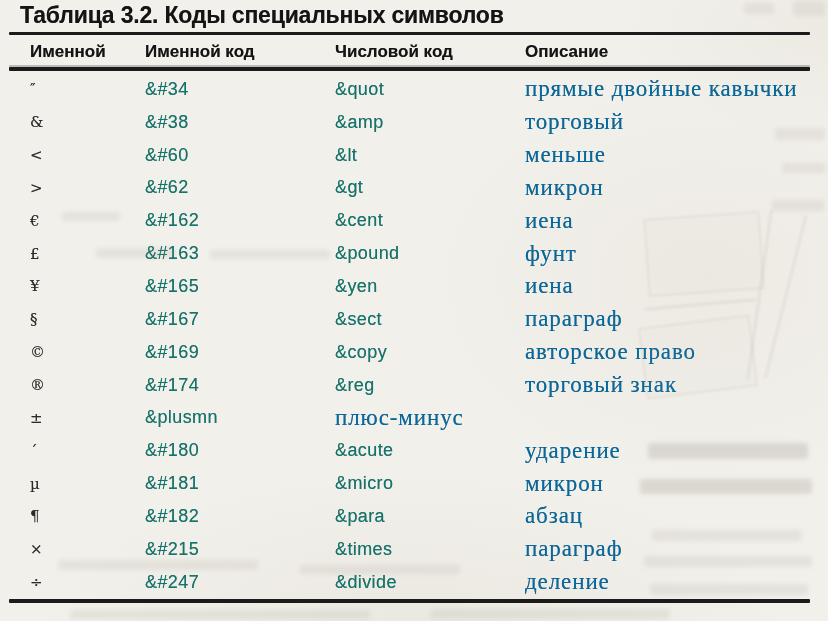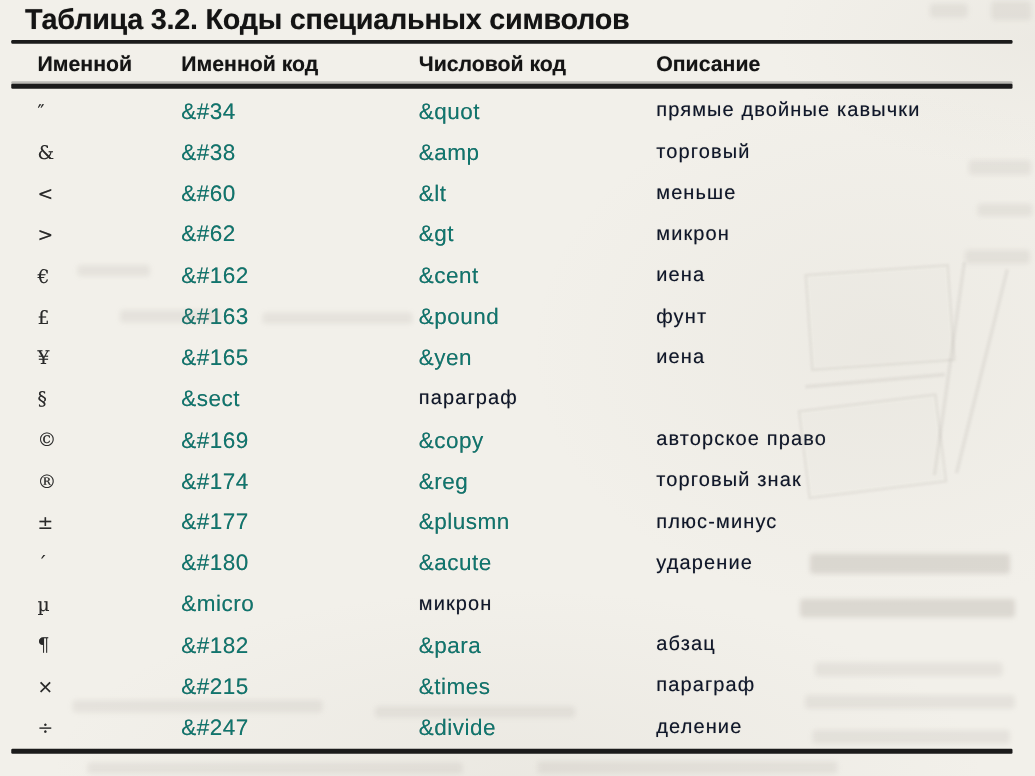--- a/index.html
+++ b/index.html
@@ -45,23 +45,24 @@
   .cell-symbol{
     font-family:"DejaVu Serif",serif;
     font-size:15px;color:#2a2a2a;
     text-shadow:0 0 0.5px rgba(30,30,30,0.4);
   }
   .cell-numeric,.cell-named{
     font-size:18px;color:#0f766e;letter-spacing:0.4px;
     text-shadow:0 0 0.5px rgba(25,25,25,0.45);
   }
   .cell-desc{
-    font-size:16px;color:#0f172a;letter-spacing:0.9px;
+    font-size:23px;color:#0369a1;letter-spacing:0.9px;
     text-shadow:0 0 0.6px rgba(25,25,25,0.5);
     white-space:nowrap;
+    font-family:Liberation Serif, serif;
   }
   
   .smudge{
     position:absolute;
     background:rgba(128,122,110,0.20);
     filter:blur(2px);
     border-radius:3px;
     pointer-events:none;
   }
   .smudge.light{background:rgba(140,134,122,0.12);}
@@ -128,49 +129,50 @@
     <div class="cell-desc">фунт</div>
   </div>
     <div class="grid-row table-row">
     <div class="cell-symbol">¥</div>
     <div class="cell-numeric">&amp;#165</div>
     <div class="cell-named">&amp;yen</div>
     <div class="cell-desc">иена</div>
   </div>
     <div class="grid-row table-row">
     <div class="cell-symbol">§</div>
+    <div class="cell-numeric">&amp;#167</div>
     <div class="cell-named">&amp;sect</div>
     <div class="cell-desc">параграф</div>
   </div>
     <div class="grid-row table-row">
     <div class="cell-symbol">©</div>
     <div class="cell-numeric">&amp;#169</div>
     <div class="cell-named">&amp;copy</div>
     <div class="cell-desc">авторское право</div>
   </div>
     <div class="grid-row table-row">
     <div class="cell-symbol">®</div>
     <div class="cell-numeric">&amp;#174</div>
     <div class="cell-named">&amp;reg</div>
     <div class="cell-desc">торговый знак</div>
   </div>
     <div class="grid-row table-row">
     <div class="cell-symbol">±</div>
-    <div class="cell-numeric">&amp;#177</div>
     <div class="cell-named">&amp;plusmn</div>
     <div class="cell-desc">плюс-минус</div>
   </div>
     <div class="grid-row table-row">
     <div class="cell-symbol">´</div>
     <div class="cell-numeric">&amp;#180</div>
     <div class="cell-named">&amp;acute</div>
     <div class="cell-desc">ударение</div>
   </div>
     <div class="grid-row table-row">
     <div class="cell-symbol">µ</div>
+    <div class="cell-numeric">&amp;#181</div>
     <div class="cell-named">&amp;micro</div>
     <div class="cell-desc">микрон</div>
   </div>
     <div class="grid-row table-row">
     <div class="cell-symbol">¶</div>
     <div class="cell-numeric">&amp;#182</div>
     <div class="cell-named">&amp;para</div>
     <div class="cell-desc">абзац</div>
   </div>
     <div class="grid-row table-row">

